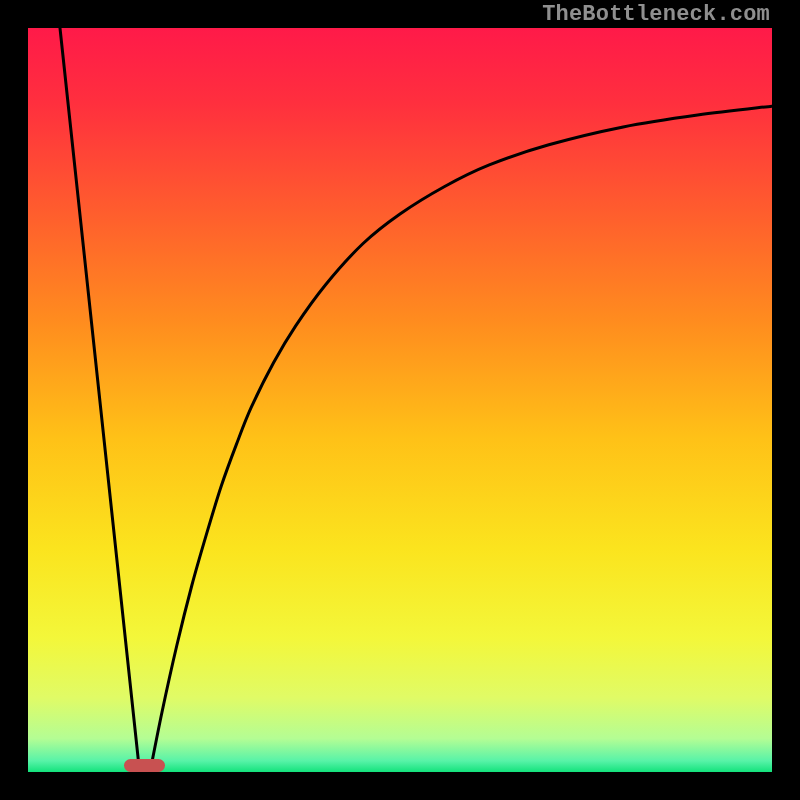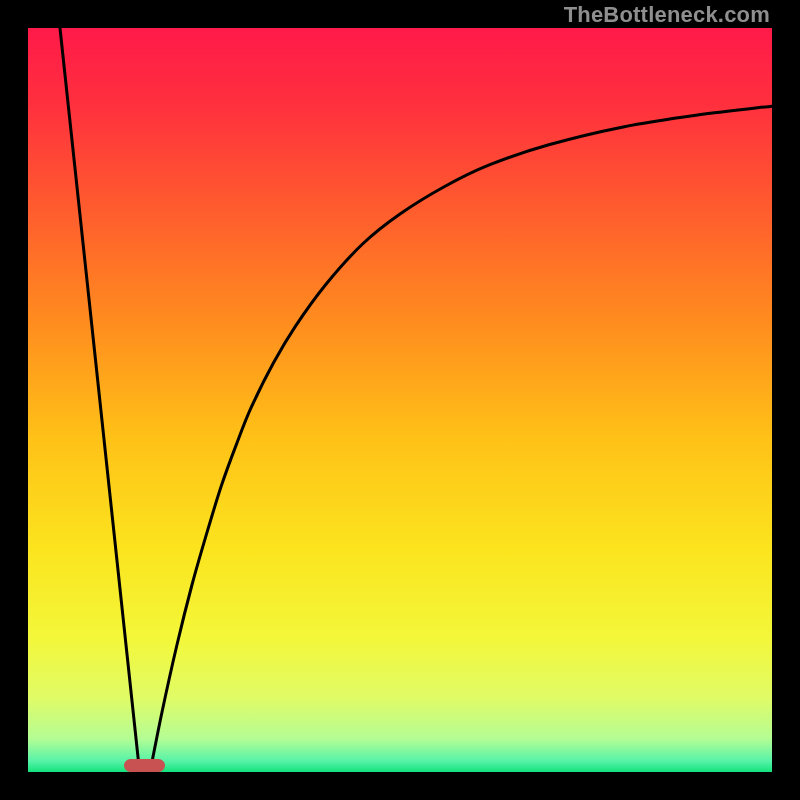--- a/index.html
+++ b/index.html
@@ -50,21 +50,21 @@
     width: 28px;
     height: 800px;
     background: #000;
   }
   .border-left { left: 0; }
   .border-right { right: 0; }
   .watermark {
     position: absolute;
     top: 2px;
     right: 30px;
-    font-family: Liberation Sans, sans-serif;
+    font-family: Liberation Mono, monospace;
     font-size: 22px;
     font-weight: bold;
     color: #8f8f8f;
     letter-spacing: 0.2px;
   }
   .curve-svg {
     position: absolute;
     left: 0;
     top: 0;
     width: 100%;

